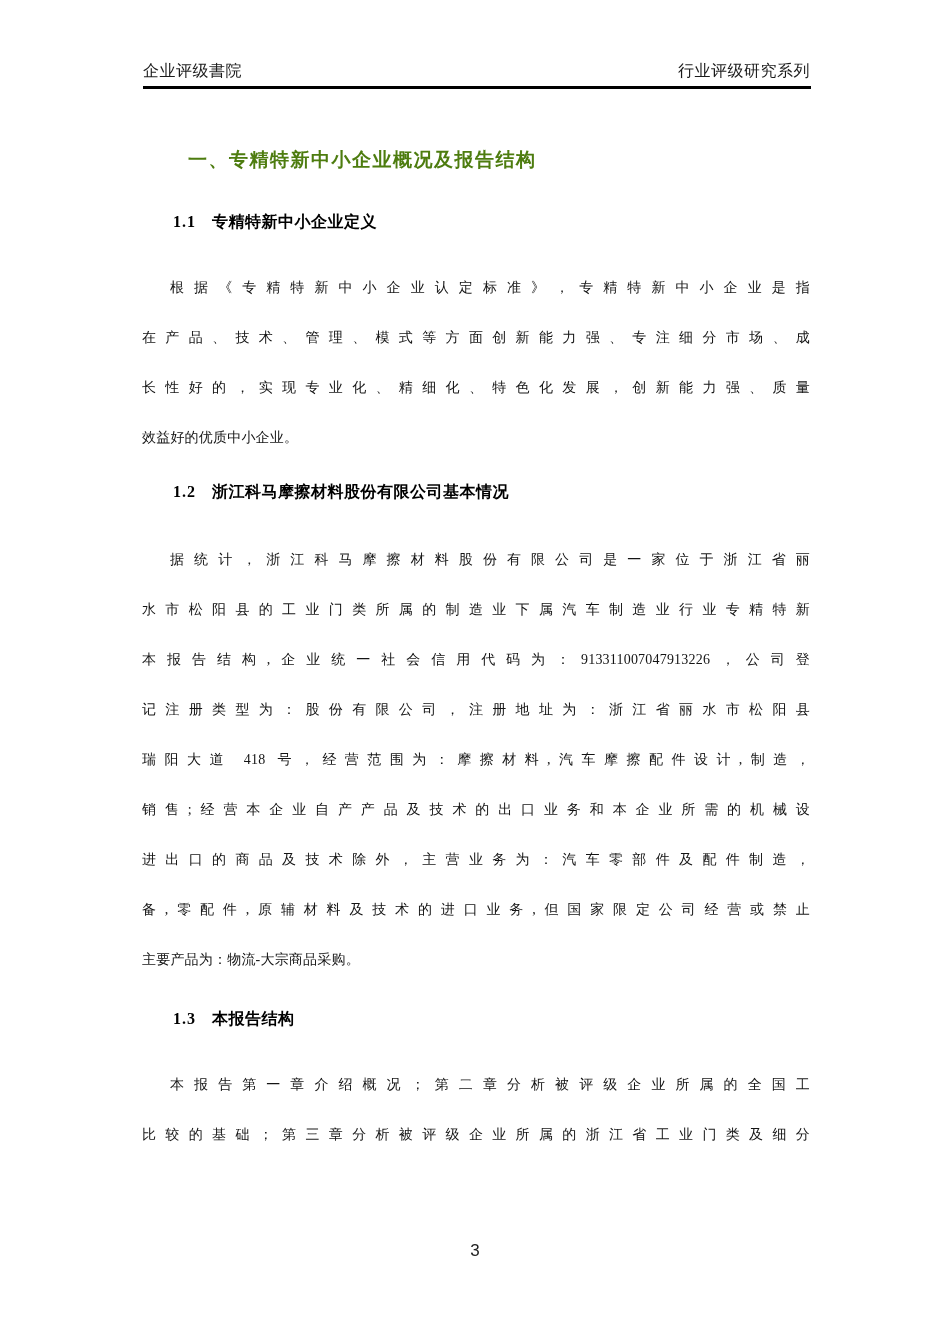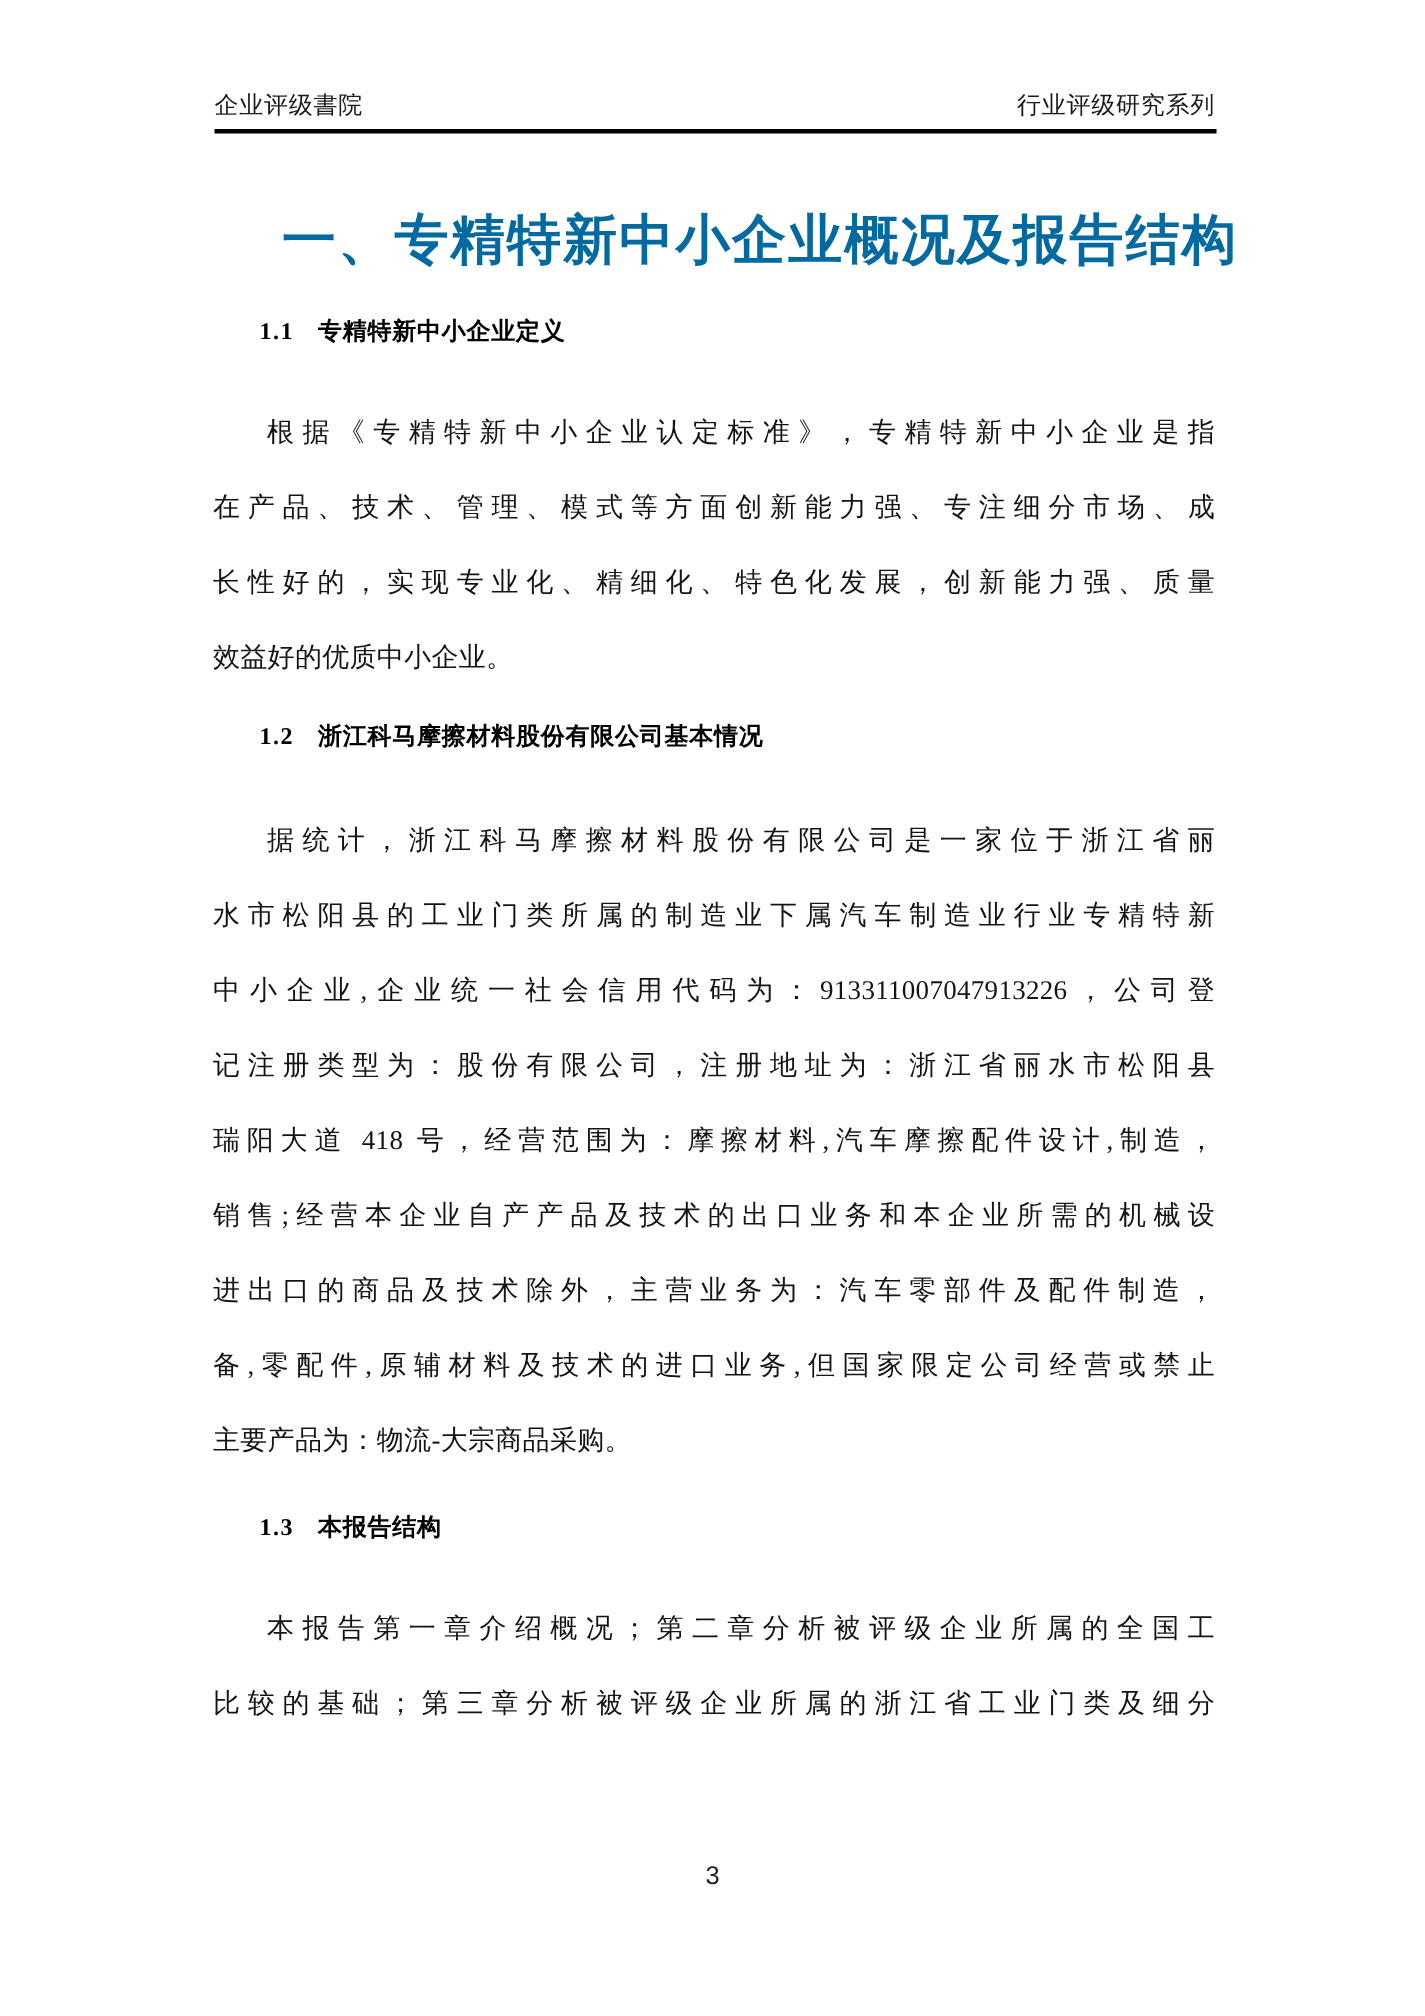--- a/index.html
+++ b/index.html
@@ -15,35 +15,35 @@
   .page-header{
     position:absolute;left:143px;width:667px;top:61px;
     display:flex;justify-content:space-between;align-items:flex-start;
     font-size:16px;line-height:20px;color:#1a1a1a;letter-spacing:0.5px;
   }
   .header-rule{
     position:absolute;left:143px;width:668px;top:86px;height:3px;background:#000;
   }
   .doc-title{
     position:absolute;left:188px;top:143px;margin:0;
-    font-size:36px;line-height:34px;font-weight:bold;color:#0369a1;
+    font-size:19px;line-height:34px;font-weight:bold;color:#4d7c0f;
     letter-spacing:1.5px;white-space:nowrap;
   }
   .sec-heading{
     position:absolute;left:173px;margin:0;
     font-size:16px;line-height:30px;font-weight:bold;color:#000;
     letter-spacing:0.5px;white-space:nowrap;
   }
   .sec-heading .sec-num{margin-right:16px;letter-spacing:1px;}
   #sec1-h{top:207px;}
   #sec2-h{top:477px;}
   #sec3-h{top:1004px;}
   .para{
     position:absolute;left:142px;width:668px;
-    font-size:18px;color:#141414;
+    font-size:14px;color:#141414;
   }
   #para1{top:263px;}
   #para2{top:535px;}
   #para3{top:1060px;}
   .ln{
     height:50px;line-height:50px;
     text-align:justify;text-align-last:justify;
     letter-spacing:0.2px;
   }
   .ln.indent{text-indent:2em;}
@@ -74,21 +74,21 @@
     <div class="ln">在产品、技术、管理、模式等方面创新能力强、专注细分市场、成</div>
     <div class="ln">长性好的，实现专业化、精细化、特色化发展，创新能力强、质量</div>
     <div class="ln end">效益好的优质中小企业。</div>
   </div>
 
   <h2 class="sec-heading" id="sec2-h"><span class="sec-num">1.2</span><span>浙江科马摩擦材料股份有限公司基本情况</span></h2>
 
   <div class="para" id="para2">
     <div class="ln indent">据统计，浙江科马摩擦材料股份有限公司是一家位于浙江省丽</div>
     <div class="ln">水市松阳县的工业门类所属的制造业下属汽车制造业行业专精特新</div>
-    <div class="ln">中小企业,企业统一社会信用代码为：913311007047913226，公司登</div>
+    <div class="ln">本报告结构,企业统一社会信用代码为：913311007047913226，公司登</div>
     <div class="ln">记注册类型为：股份有限公司，注册地址为：浙江省丽水市松阳县</div>
     <div class="ln">瑞阳大道 418 号，经营范围为：摩擦材料,汽车摩擦配件设计,制造，</div>
     <div class="ln">销售;经营本企业自产产品及技术的出口业务和本企业所需的机械设</div>
     <div class="ln">进出口的商品及技术除外，主营业务为：汽车零部件及配件制造，</div>
     <div class="ln">备,零配件,原辅材料及技术的进口业务,但国家限定公司经营或禁止</div>
     <div class="ln end">主要产品为：物流-大宗商品采购。</div>
   </div>
 
   <h2 class="sec-heading" id="sec3-h"><span class="sec-num">1.3</span><span>本报告结构</span></h2>
 

